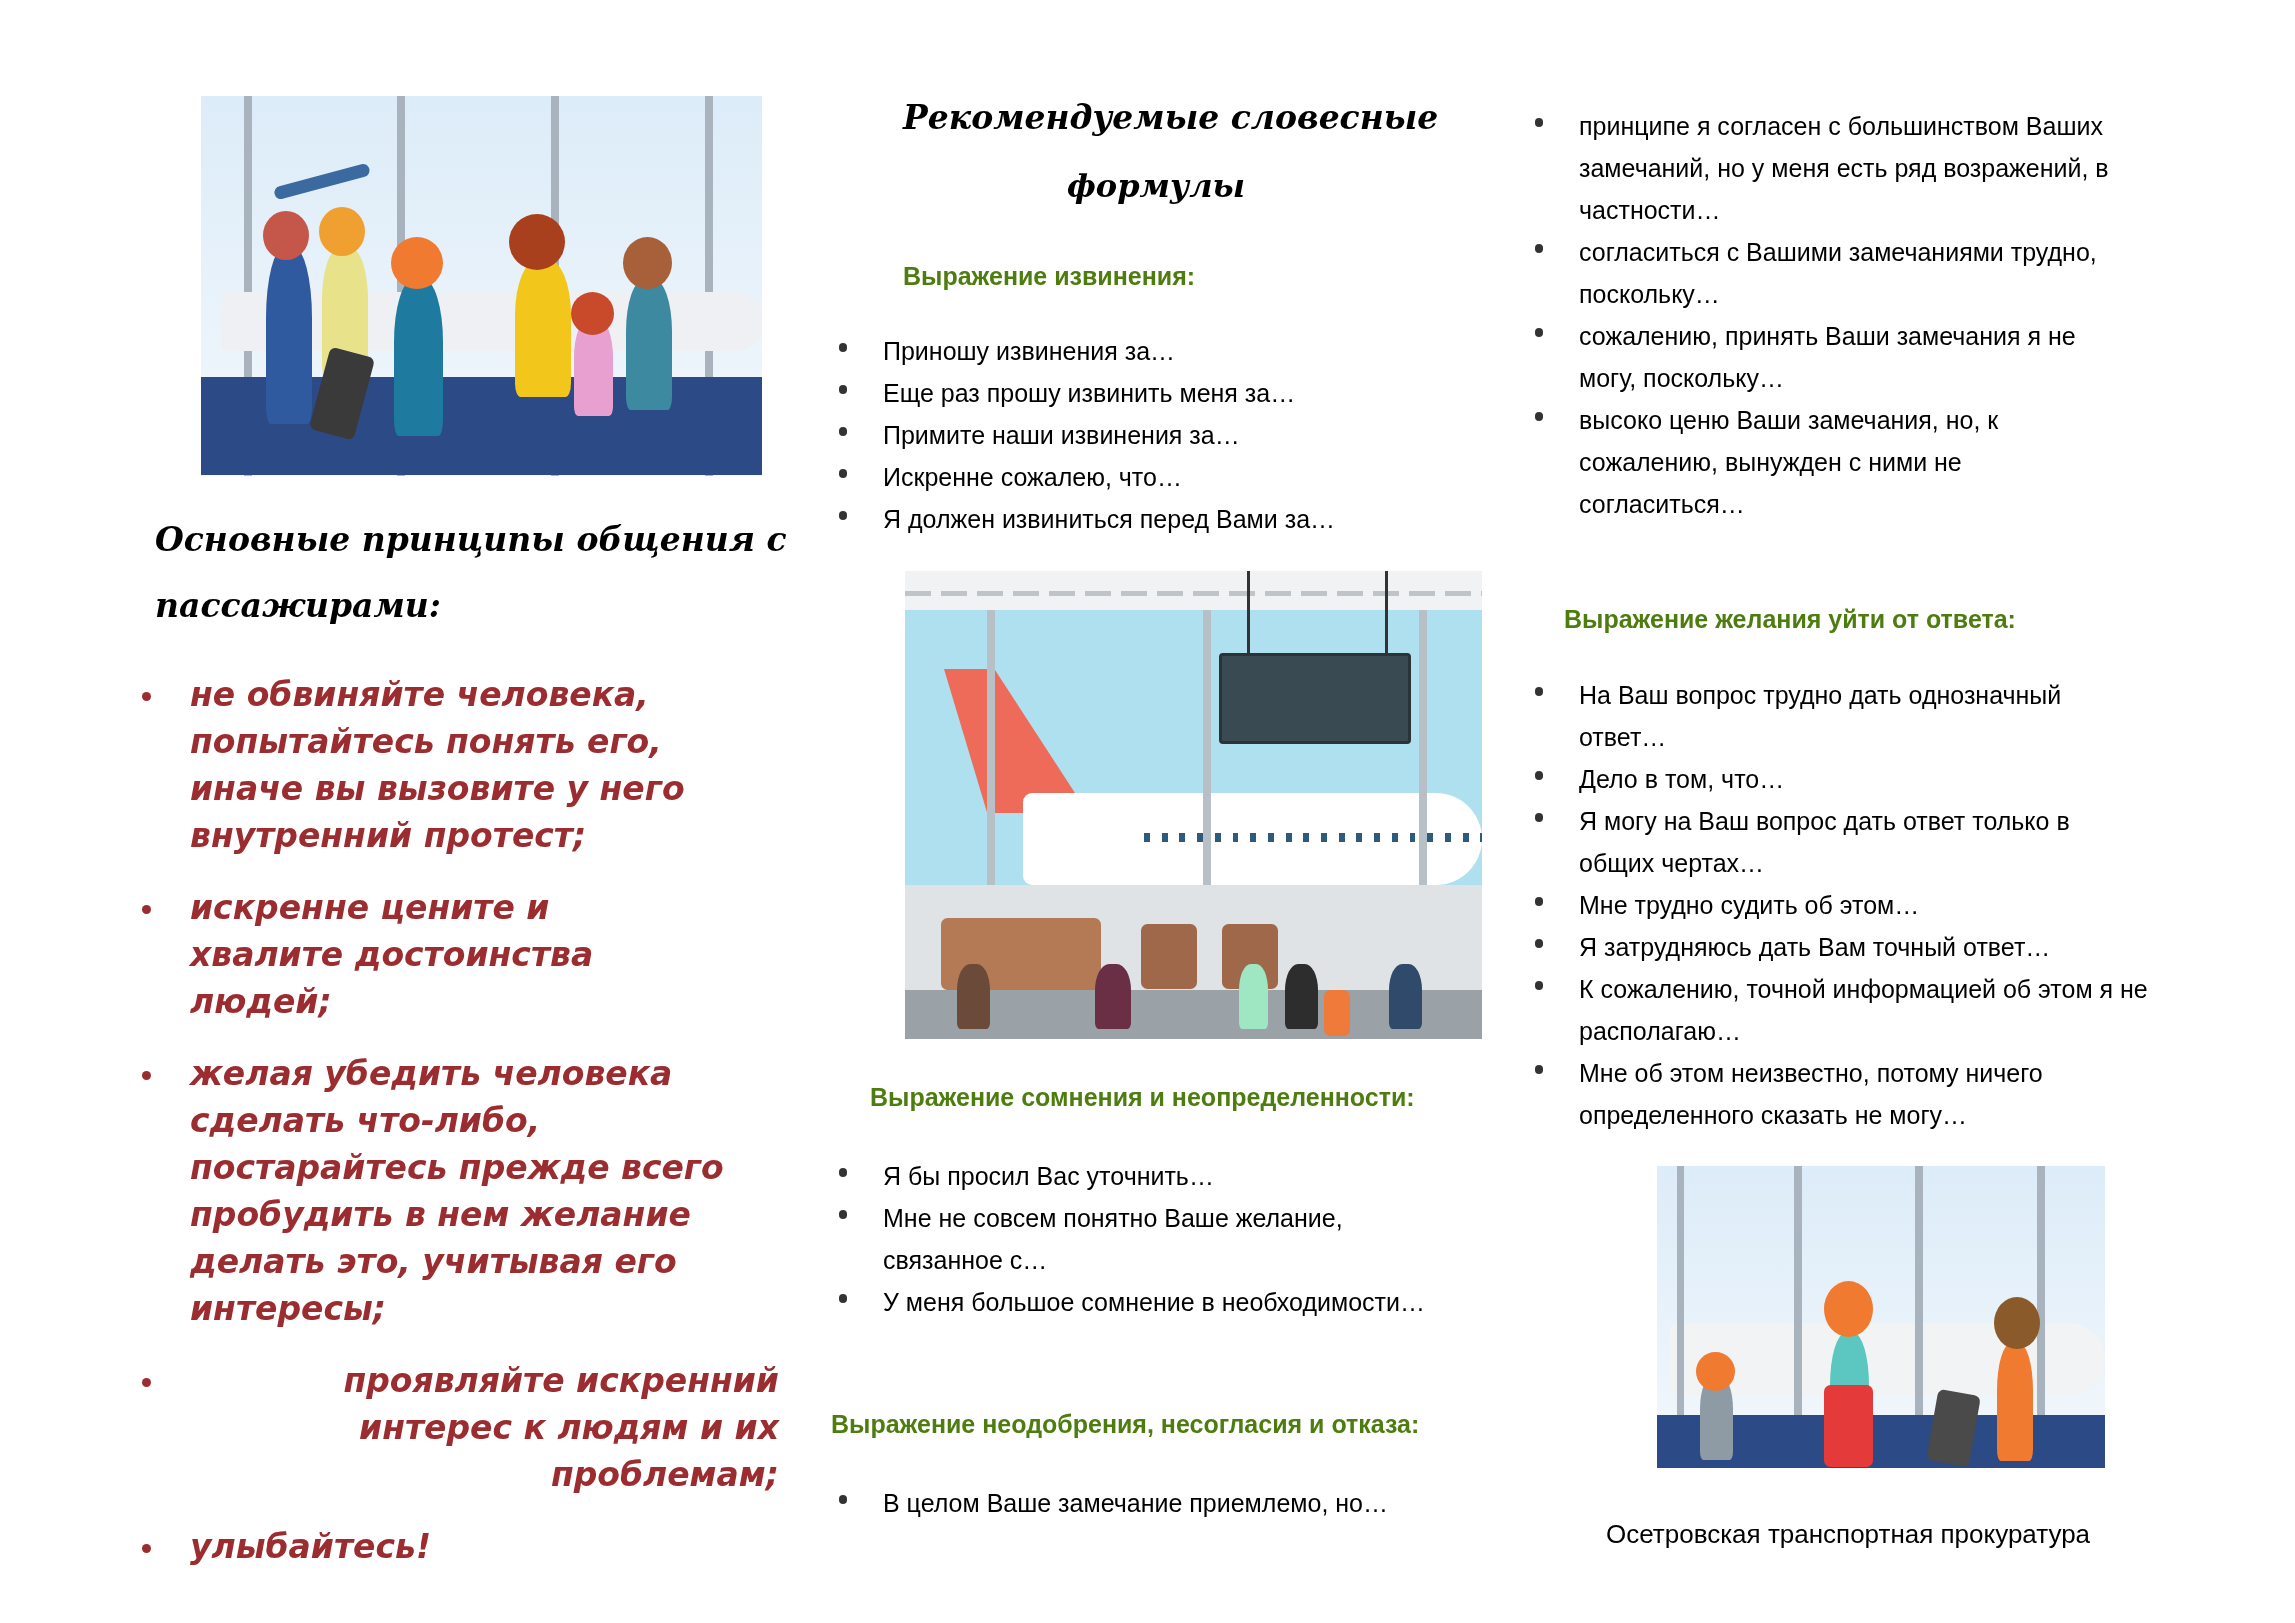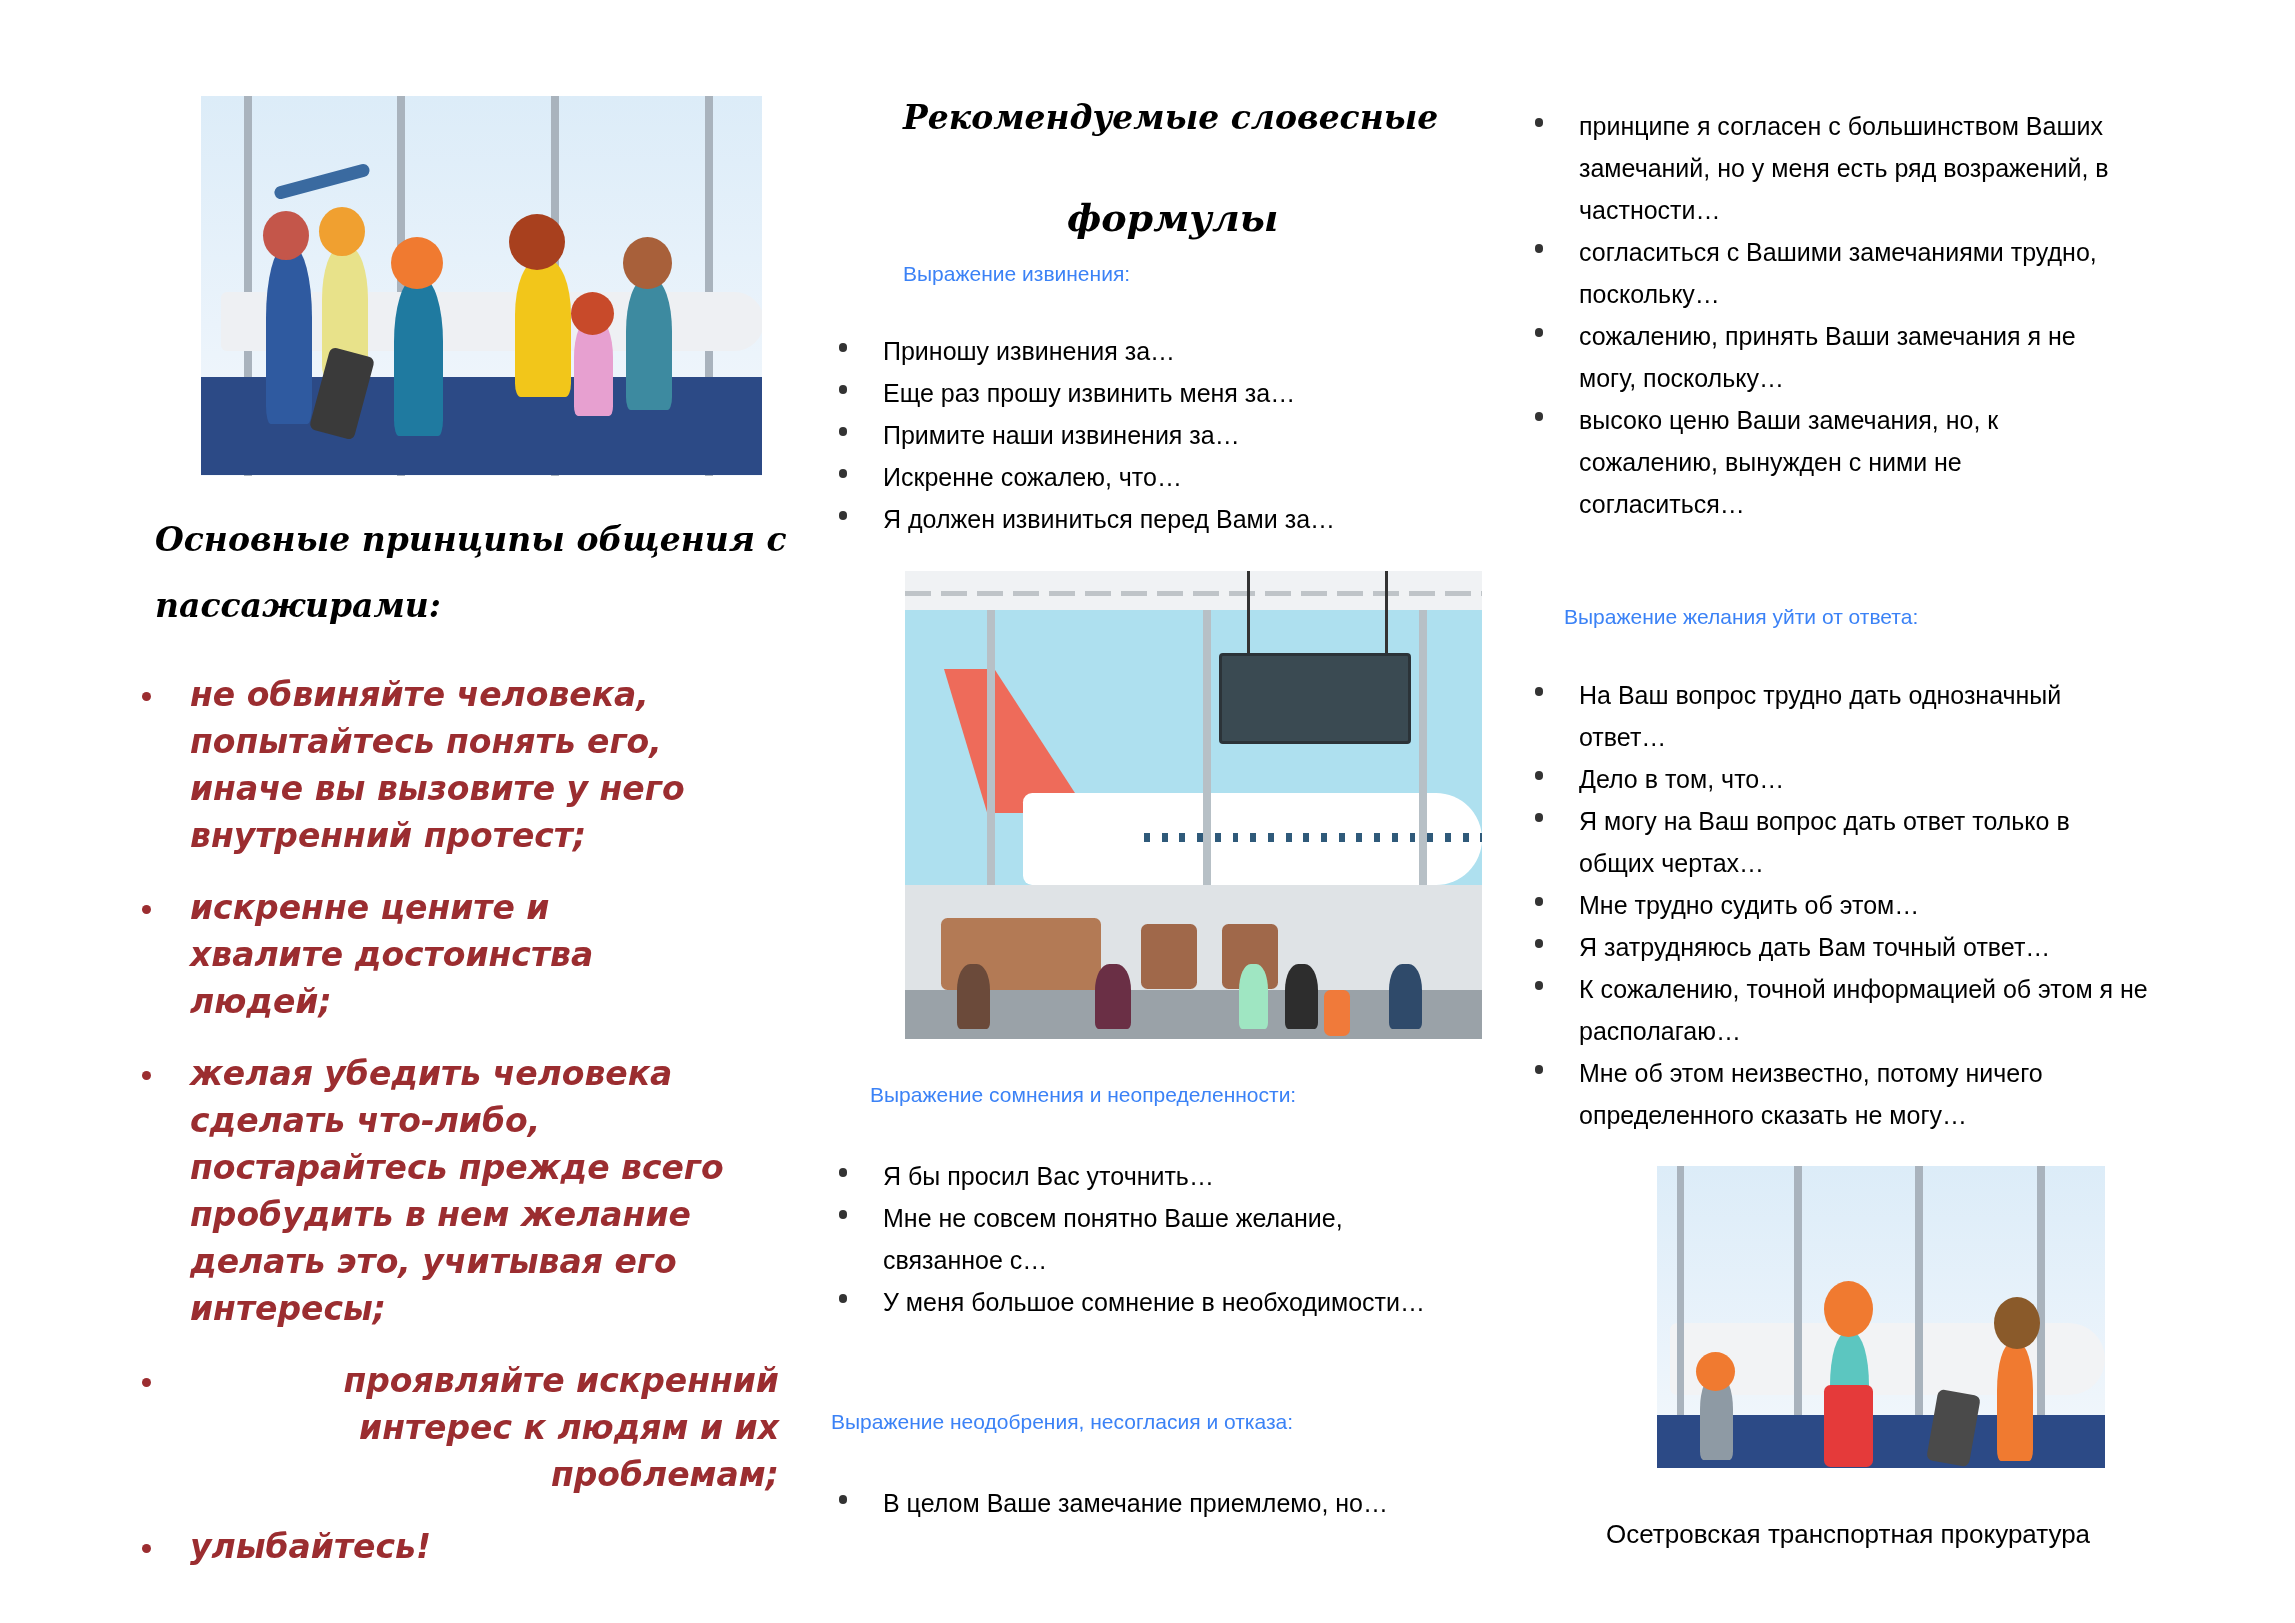--- a/index.html
+++ b/index.html
@@ -17,21 +17,21 @@
   .suitcase { position: absolute; border-radius: 6.5px; }
 
   
   .serif-title { font-family: "DejaVu Serif", serif; font-style: italic; font-weight: bold; color: #000; }
   .red-list { position: absolute; left: 134px; top: 671px; width: 654px; margin: 0; padding: 0; list-style: none;
               font-family: "DejaVu Sans", sans-serif; font-style: italic; font-weight: bold; color: #9b2d30;
               font-size: 33px; line-height: 47px; }
   .red-list li { position: relative; padding-left: 56px; margin-bottom: 25px; }
   .red-list li::before { content: ""; position: absolute; left: 7.9px; top: 21px; width: 9.2px; height: 9.2px; border-radius: 50%; background: #9b2d30; }
 
-  .sec-head { position: absolute; font-family: "Liberation Sans", sans-serif; font-weight: normal; font-size: 21px; color: #3b82f6; white-space: nowrap; }
+  .sec-head { position: absolute; font-family: "Liberation Sans", sans-serif; font-weight: bold; font-size: 25px; color: #4d7c0f; white-space: nowrap; }
   .gray-list { position: absolute; margin: 0; padding: 0; list-style: none;
                font-family: "Liberation Sans", sans-serif; font-size: 25px; color: #000000; }
   .gray-list li { position: relative; padding-left: 52px; }
   .gray-list li::before { content: ""; position: absolute; left: 7.9px; top: 13px; width: 8.5px; height: 8.5px; border-radius: 50%; background: #333333; }
   .tight { line-height: 42px; }
   .loose { line-height: 42px; }
 
   .footer { position: absolute; left: 1606px; top: 1519px; font-family: "Liberation Sans", sans-serif; font-size: 26px; color: #000; white-space: nowrap; }
 </style>
 </head>
@@ -67,21 +67,21 @@
 
 <ul class="red-list">
   <li style="width:576px;">не обвиняйте человека, попытайтесь понять его, иначе вы вызовите у него внутренний протест;</li>
   <li style="width:510px;">искренне цените и хвалите достоинства людей;</li>
   <li style="width:537px; line-height:47px;">желая убедить человека сделать что-либо, постарайтесь прежде всего пробудить в нем желание делать это, учитывая его интересы;</li>
   <li style="width:589px;text-align:right;">проявляйте искренний интерес к людям и их проблемам;</li>
   <li>улыбайтесь!</li>
 </ul>
 
 <div class="serif-title abs" style="left:903px; top:98px; font-size:33px; white-space:nowrap;">Рекомендуемые словесные</div>
-<div class="serif-title abs" style="left:1067px; top:167px; font-size:38px; white-space:nowrap;margin-top:28px;">формулы</div>
+<div class="serif-title abs" style="left:1067px; top:167px; font-size:32px; white-space:nowrap;">формулы</div>
 
 <div class="sec-head" style="left:903px; top:262px;">Выражение извинения:</div>
 <ul class="gray-list tight" style="left:831px; top:330px; width:589px;">
   <li>Приношу извинения за…</li>
   <li>Еще раз прошу извинить меня за…</li>
   <li>Примите наши извинения за…</li>
   <li>Искренне сожалею, что…</li>
   <li>Я должен извиниться перед Вами за…</li>
 </ul>
 

